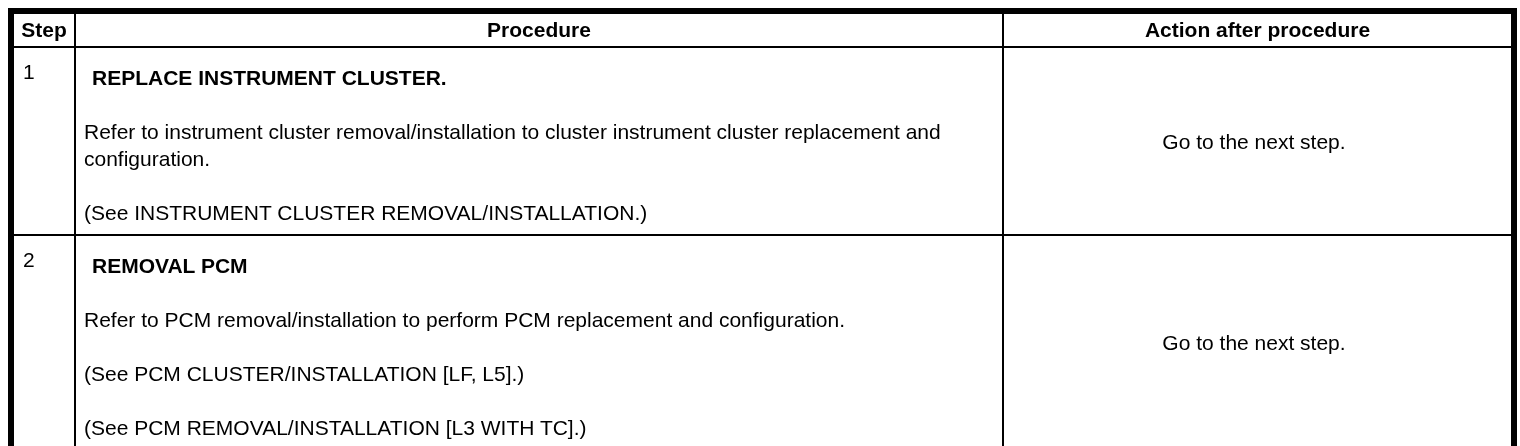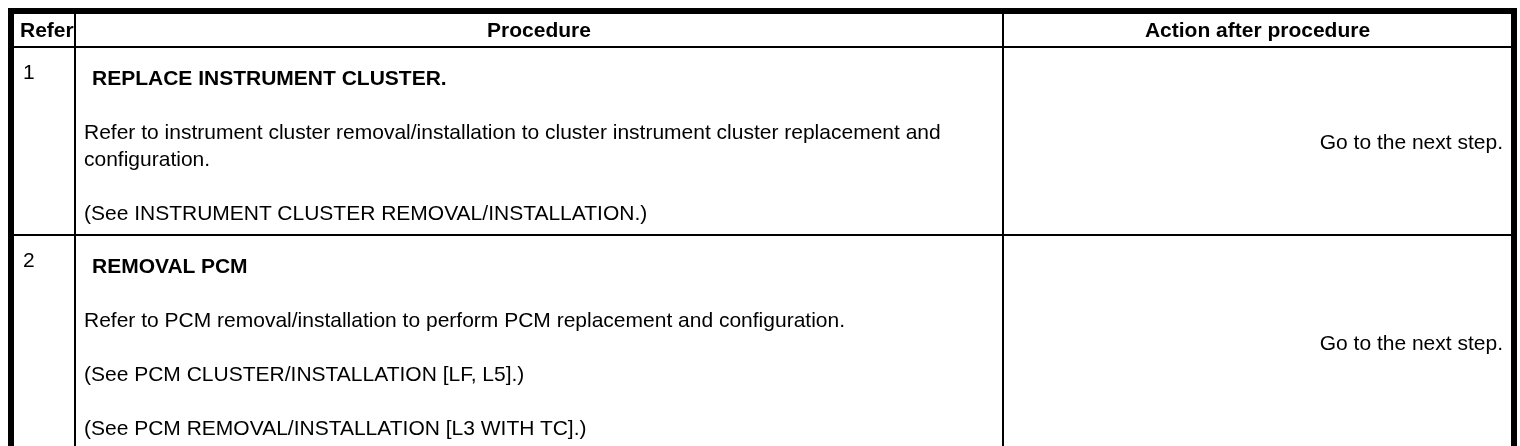--- a/index.html
+++ b/index.html
@@ -59,21 +59,21 @@
     padding-left: 9px;
   }
   td.procedure-cell {
     vertical-align: middle;
     text-align: left;
     padding-left: 8px;
     padding-right: 10px;
   }
   td.action-cell {
     vertical-align: middle;
-    text-align: right;
+    text-align: center;
     padding-left: 1px;
   }
   tr.row-1 { height: 182px; }
   tr.row-2 { height: 208px; }
   .proc-title {
     font-weight: bold;
     margin: 8px;
   }
   .proc-para {
     margin: 27px 0 0 0;
@@ -84,21 +84,21 @@
 
 <div class="page">
   <table class="doc-table">
     <colgroup>
       <col class="col-step">
       <col class="col-procedure">
       <col class="col-action">
     </colgroup>
     <thead>
       <tr>
-        <th>Refer</th>
+        <th>Step</th>
         <th>Procedure</th>
         <th>Action after procedure</th>
       </tr>
     </thead>
     <tbody>
       <tr class="row-1">
         <td class="step-cell">1</td>
         <td class="procedure-cell">
           <p class="proc-title">REPLACE INSTRUMENT CLUSTER.</p>
           <p class="proc-para">Refer to instrument cluster removal/installation to cluster instrument cluster replacement and configuration.</p>

